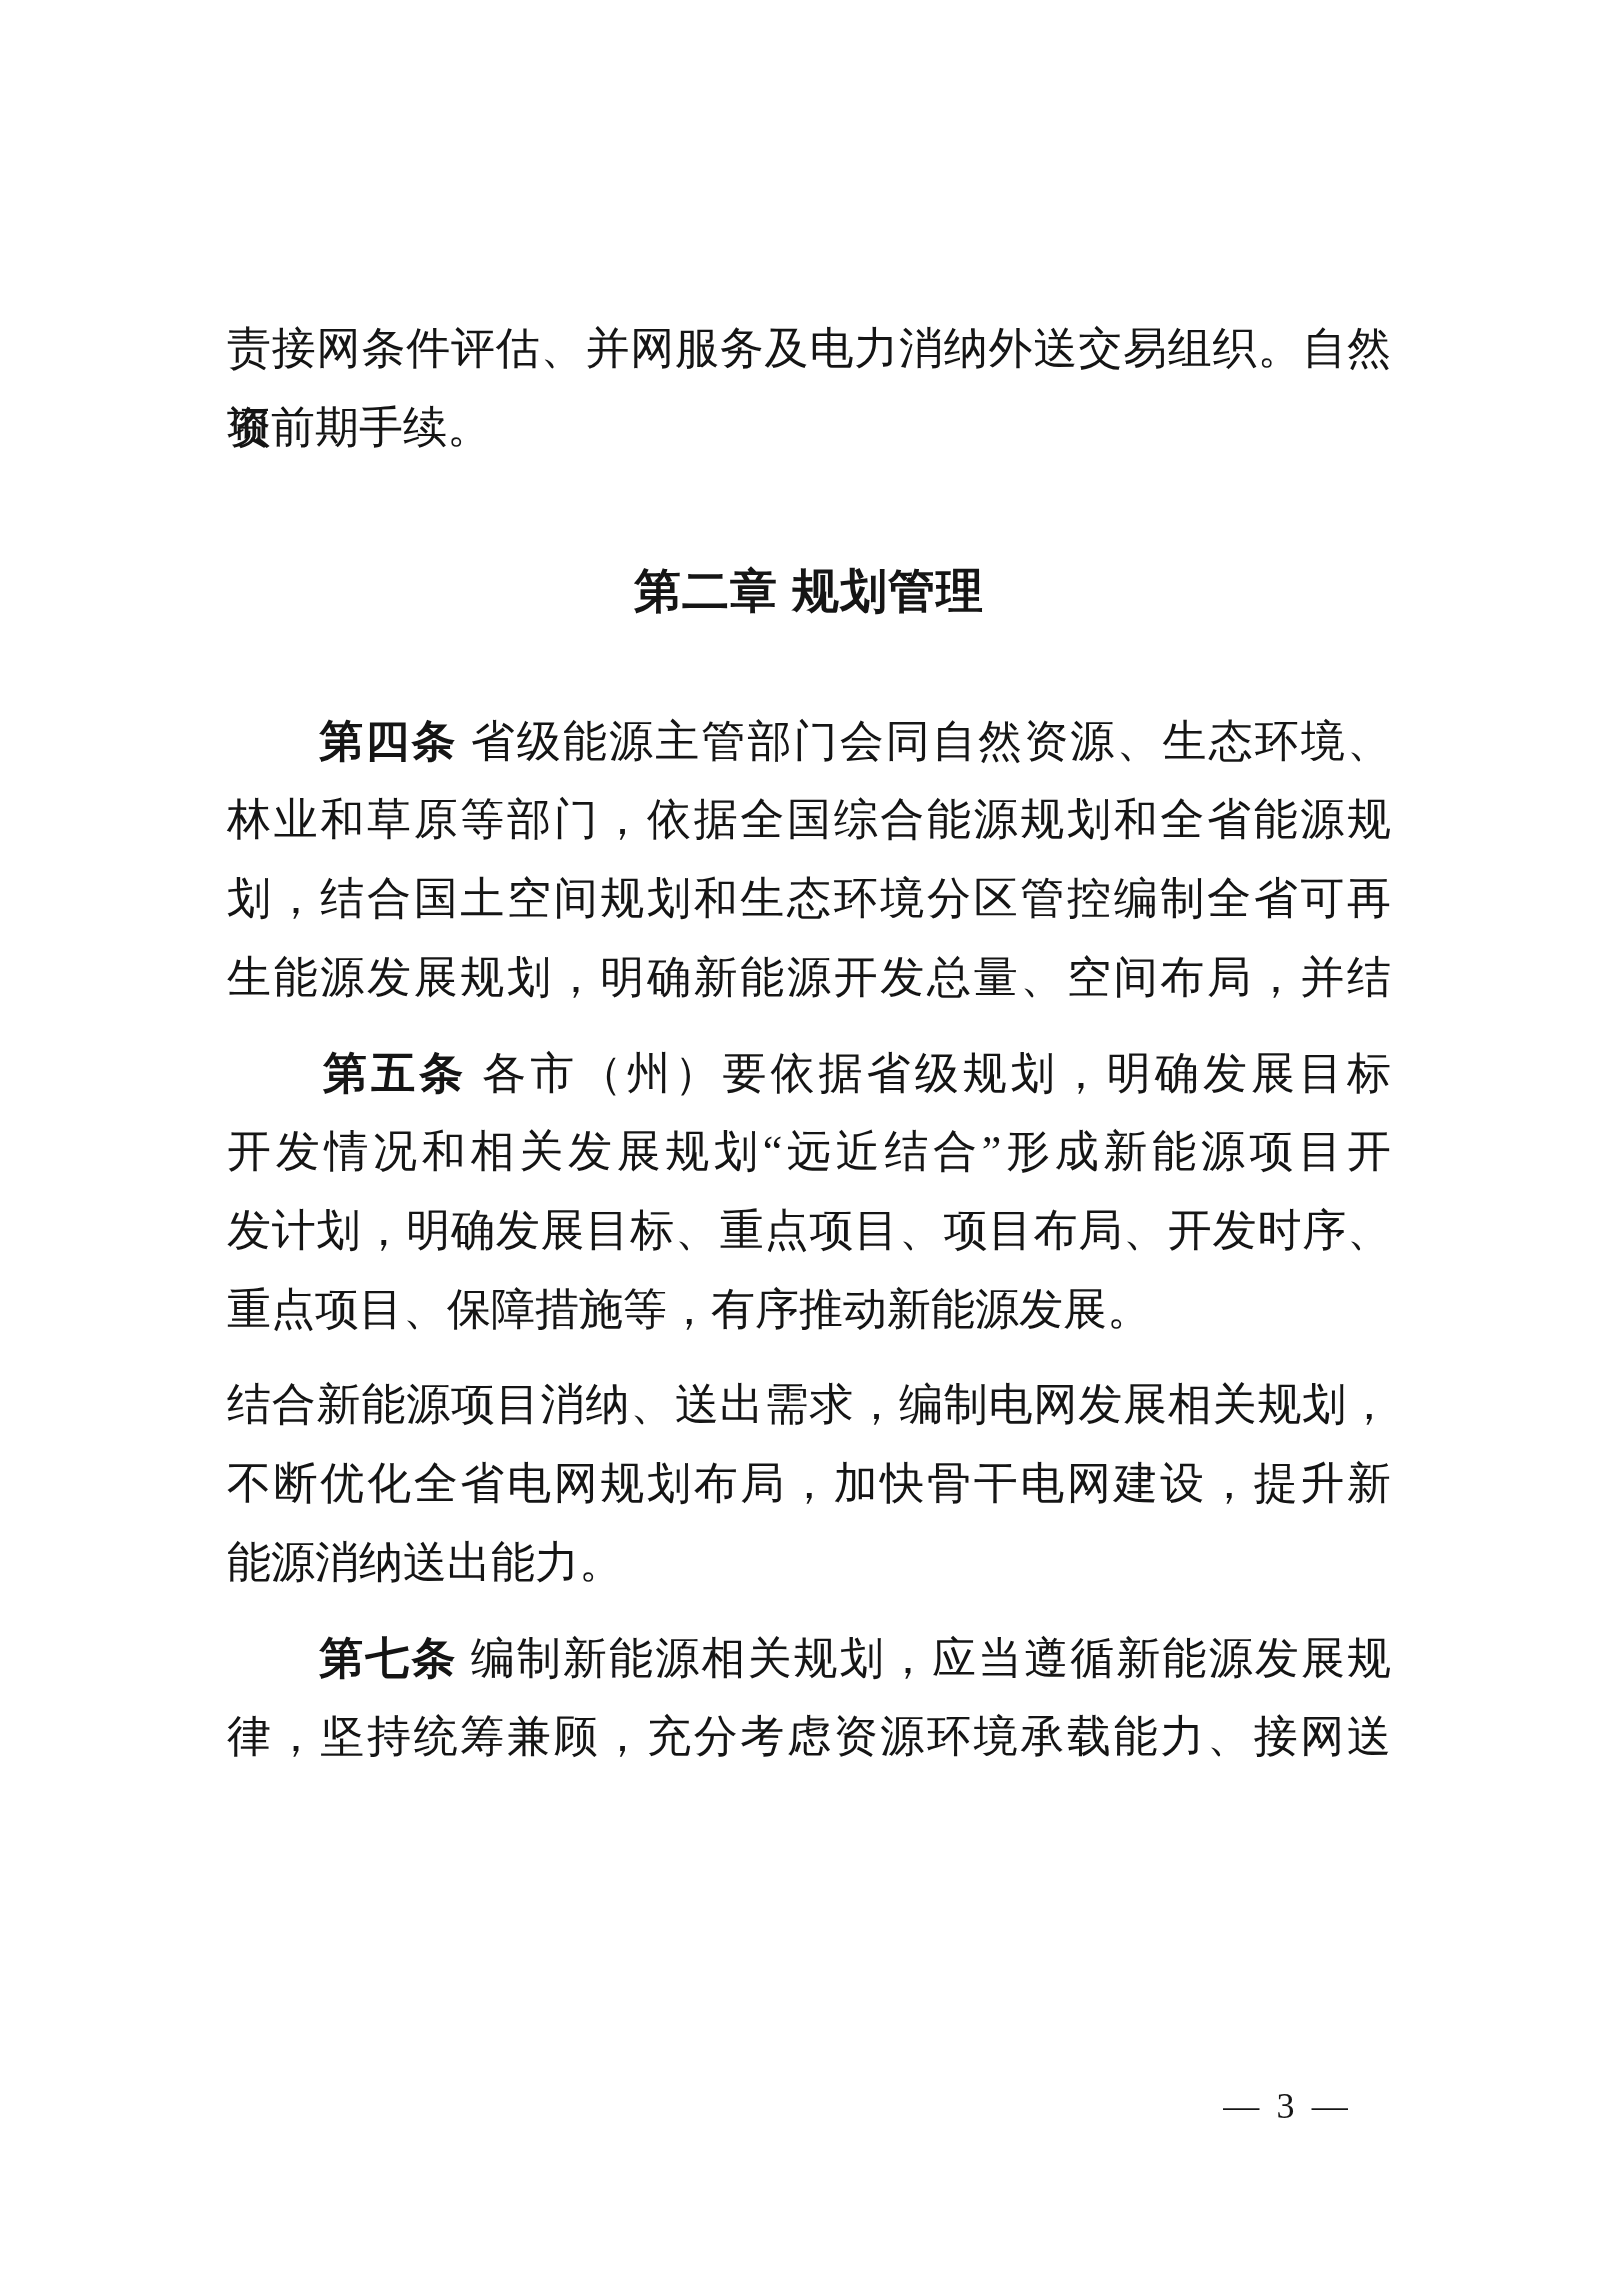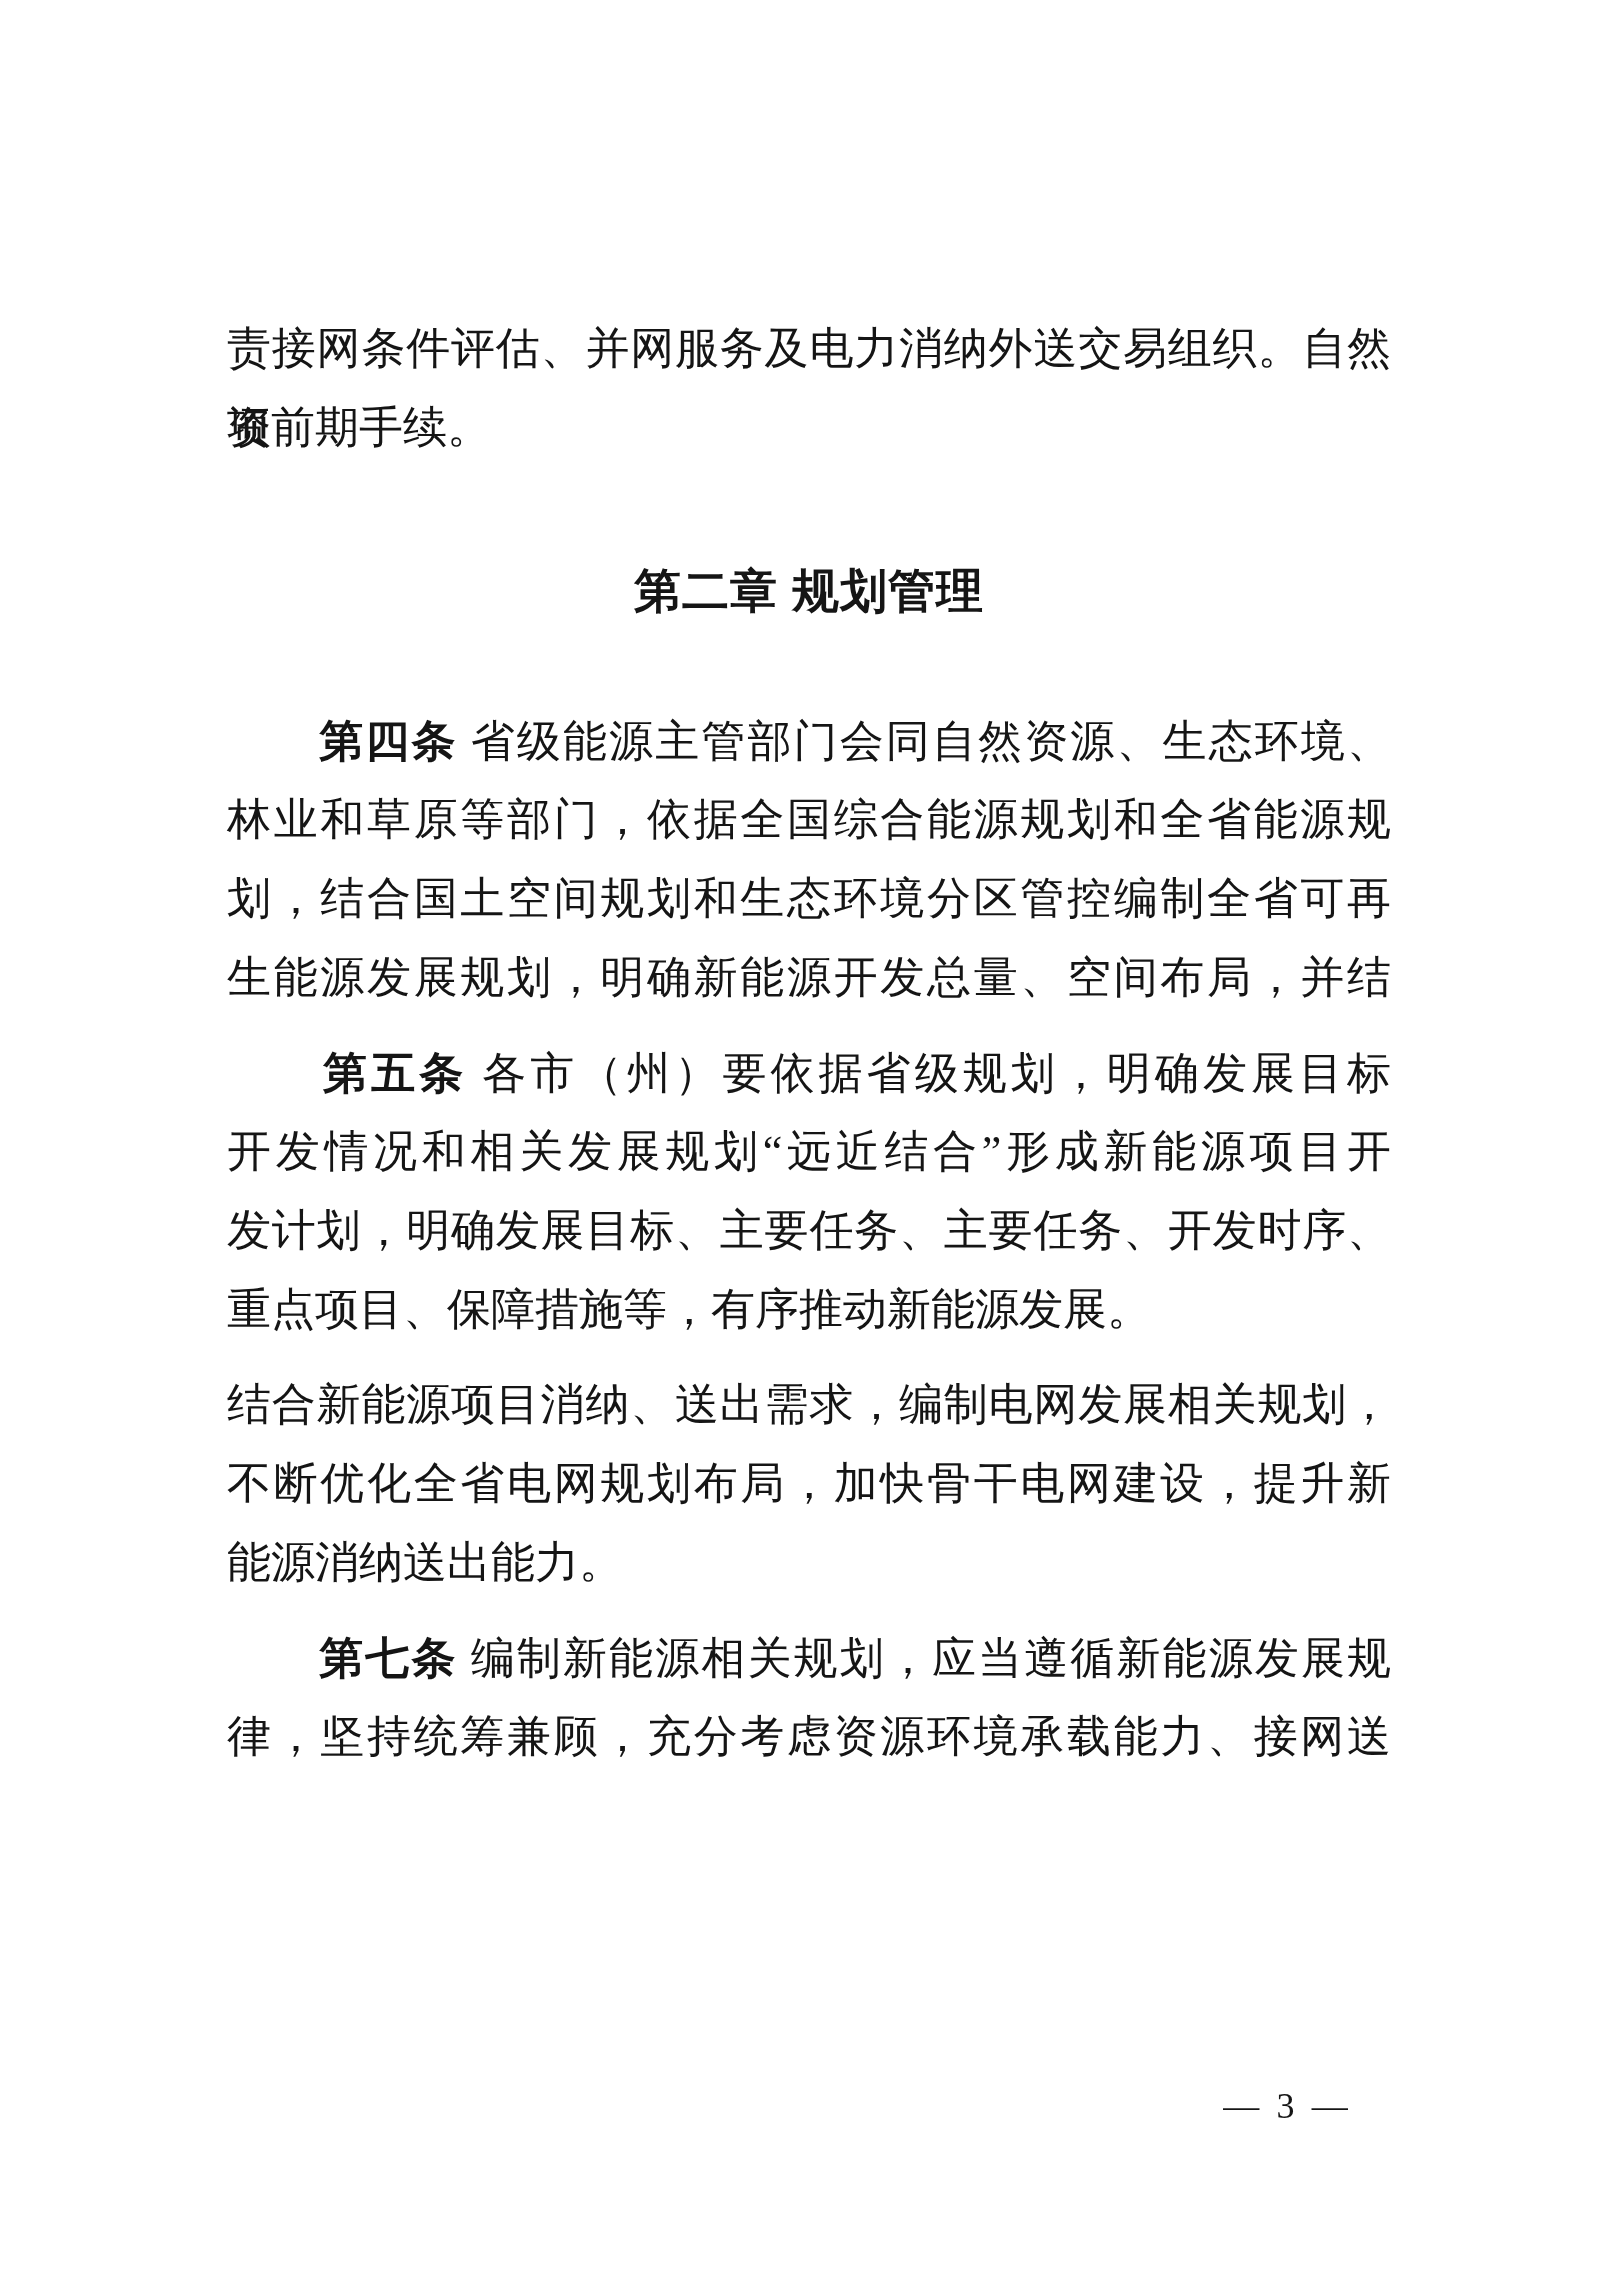--- a/index.html
+++ b/index.html
@@ -80,21 +80,21 @@
       </section>
       <section class="block paragraph">
         <div class="line fill"><span class="run">　　</span><span class="run bold">第四条</span><span class="run"> 省级能源主管部门会同自然资源、生态环境、</span></div>
         <div class="line fill"><span class="run">林业和草原等部门，依据全国综合能源规划和全省能源规</span></div>
         <div class="line fill"><span class="run">划，结合国土空间规划和生态环境分区管控编制全省可再</span></div>
         <div class="line fill"><span class="run">生能源发展规划，明确新能源开发总量、空间布局，并结</span></div>
       </section>
       <section class="block paragraph">
         <div class="line fill"><span class="run">　　</span><span class="run bold">第五条</span><span class="run"> 各市（州）要依据省级规划，明确发展目标</span></div>
         <div class="line fill"><span class="run">开发情况和相关发展规划“远近结合”形成新能源项目开</span></div>
-        <div class="line fill"><span class="run">发计划，明确发展目标、主要任务、主要任务、开发时序、</span></div>
+        <div class="line fill"><span class="run">发计划，明确发展目标、重点项目、项目布局、开发时序、</span></div>
         <div class="line"><span class="run">重点项目、保障措施等，有序推动新能源发展。</span></div>
       </section>
       <section class="block paragraph">
         <div class="line fill"><span class="run">结合新能源项目消纳、送出需求，编制电网发展相关规划，</span></div>
         <div class="line fill"><span class="run">不断优化全省电网规划布局，加快骨干电网建设，提升新</span></div>
         <div class="line"><span class="run">能源消纳送出能力。</span></div>
       </section>
       <section class="block paragraph">
         <div class="line fill"><span class="run">　　</span><span class="run bold">第七条</span><span class="run"> 编制新能源相关规划，应当遵循新能源发展规</span></div>
         <div class="line fill"><span class="run">律，坚持统筹兼顾，充分考虑资源环境承载能力、接网送</span></div>

